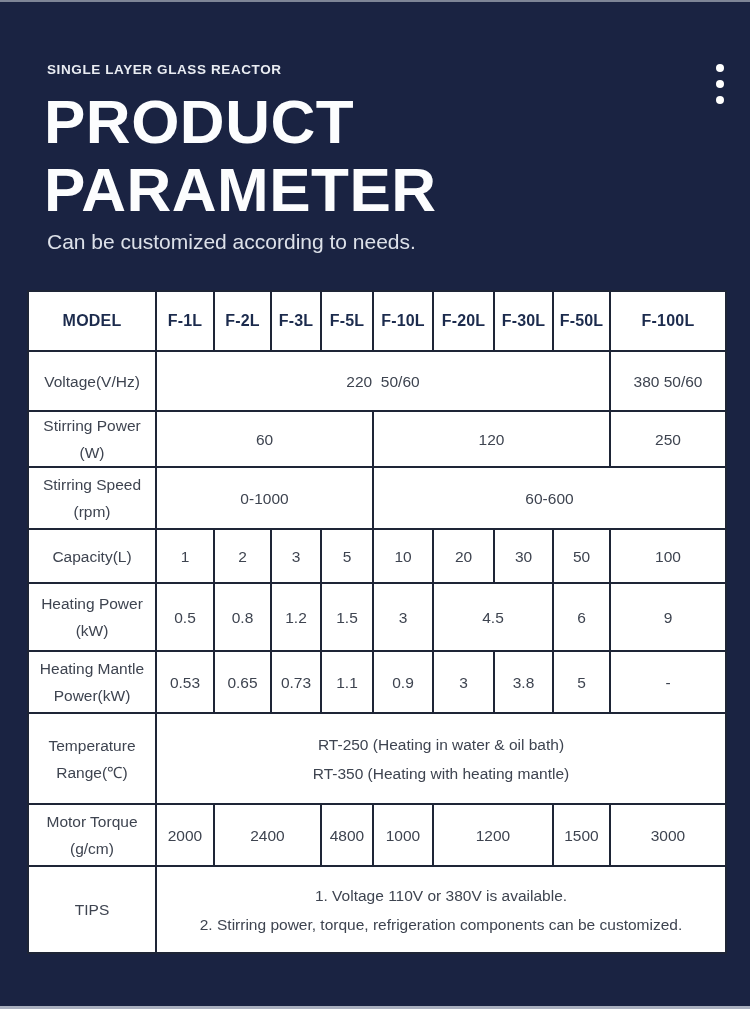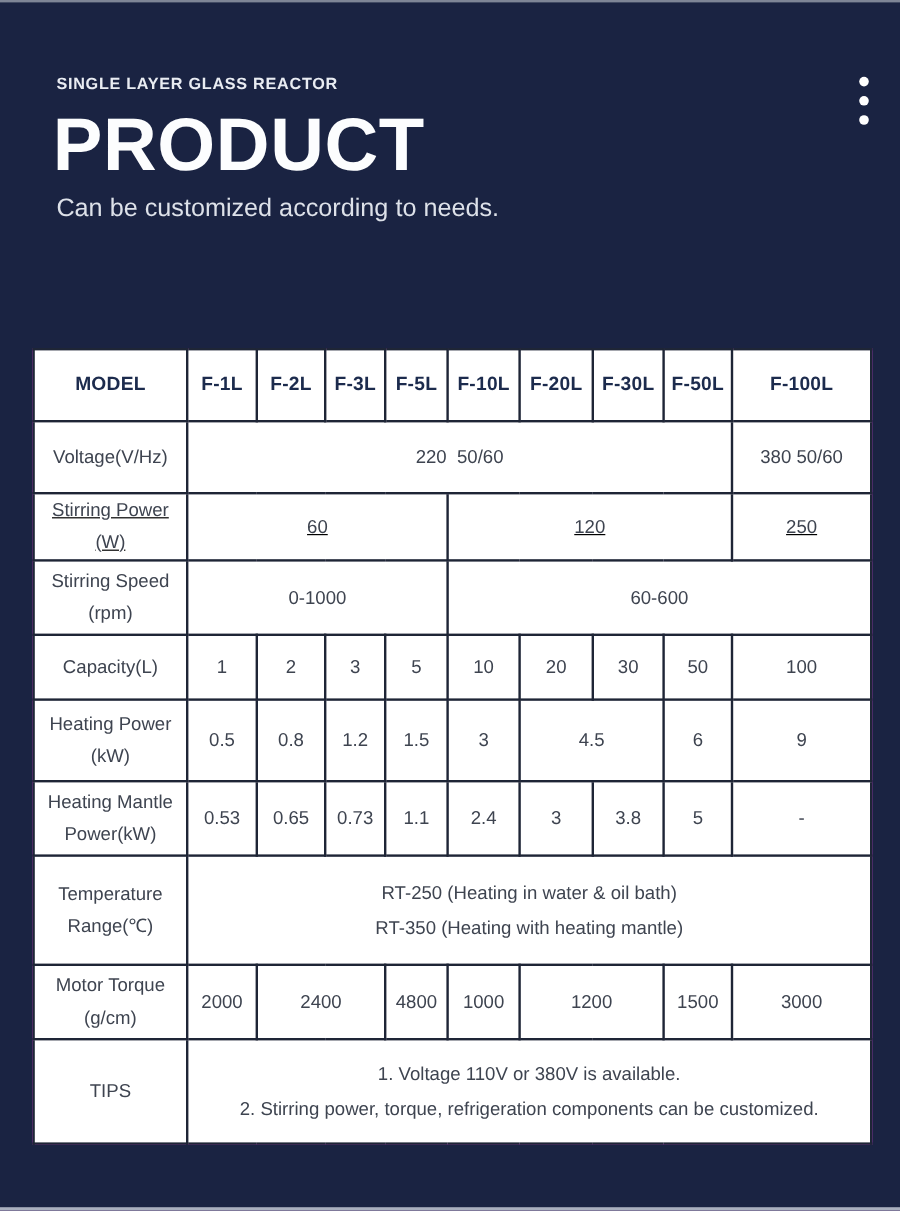--- a/index.html
+++ b/index.html
@@ -67,38 +67,39 @@
     line-height: 27px;
   }
   table.spec td {
     font-size: 15.5px; font-weight: 400;
     color: #3e4450;
     line-height: 26px;
   }
   table.spec td .cell-line { white-space: pre-wrap; line-height: 29px; }
   
   tbody tr:nth-child(1) { height: 60px; }
-  tbody tr:nth-child(2) { height: 45px; text-decoration: underline; }
+  tbody tr:nth-child(2) { height: 45px; }
   tbody tr:nth-child(3) { height: 62px; }
   tbody tr:nth-child(4) { height: 54px; }
   tbody tr:nth-child(5) { height: 68px; }
   tbody tr:nth-child(6) { height: 62px; }
   tbody tr:nth-child(7) { height: 91px; }
   tbody tr:nth-child(8) { height: 62px; }
   tbody tr:nth-child(9) { height: 87px; }
 </style>
 </head>
 <body>
 
 <div class="top-line"></div>
 
 <div class="header">
   <div class="eyebrow">SINGLE LAYER GLASS REACTOR</div>
   <div class="title">
     <div>PRODUCT</div>
+    <div>PARAMETER</div>
   </div>
   <div class="subtitle">Can be customized according to needs.</div>
 </div>
 
 <div class="kebab">
   <span class="dot"></span>
   <span class="dot"></span>
   <span class="dot"></span>
 </div>
 
@@ -241,21 +242,21 @@
         <td>
           <div class="cell-line">0.65</div>
         </td>
         <td>
           <div class="cell-line">0.73</div>
         </td>
         <td>
           <div class="cell-line">1.1</div>
         </td>
         <td>
-          <div class="cell-line">2.4</div>
+          <div class="cell-line">0.9</div>
         </td>
         <td>
           <div class="cell-line">3</div>
         </td>
         <td>
           <div class="cell-line">3.8</div>
         </td>
         <td>
           <div class="cell-line">5</div>
         </td>

